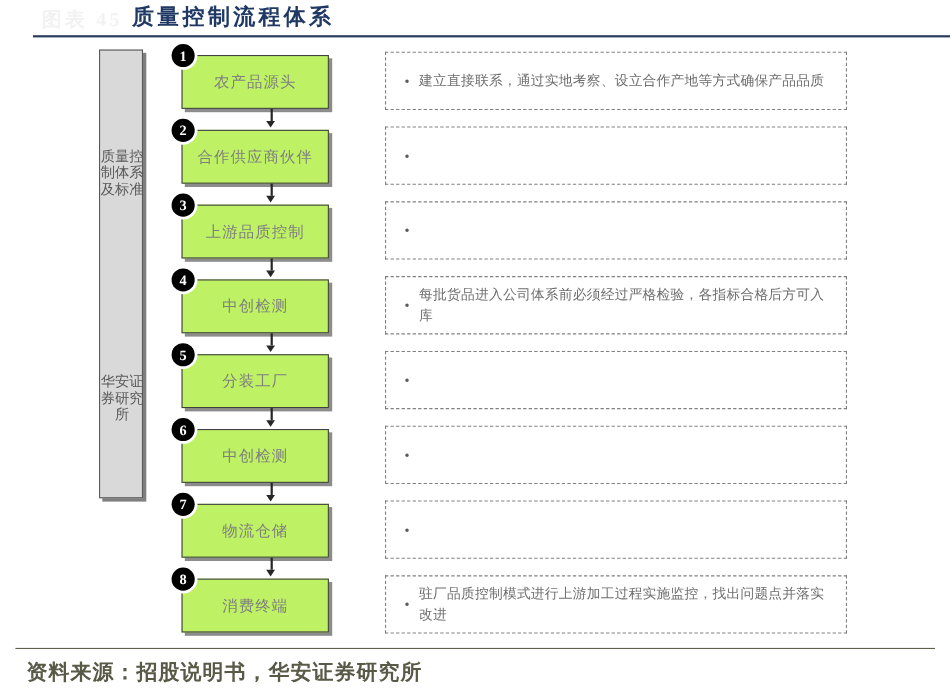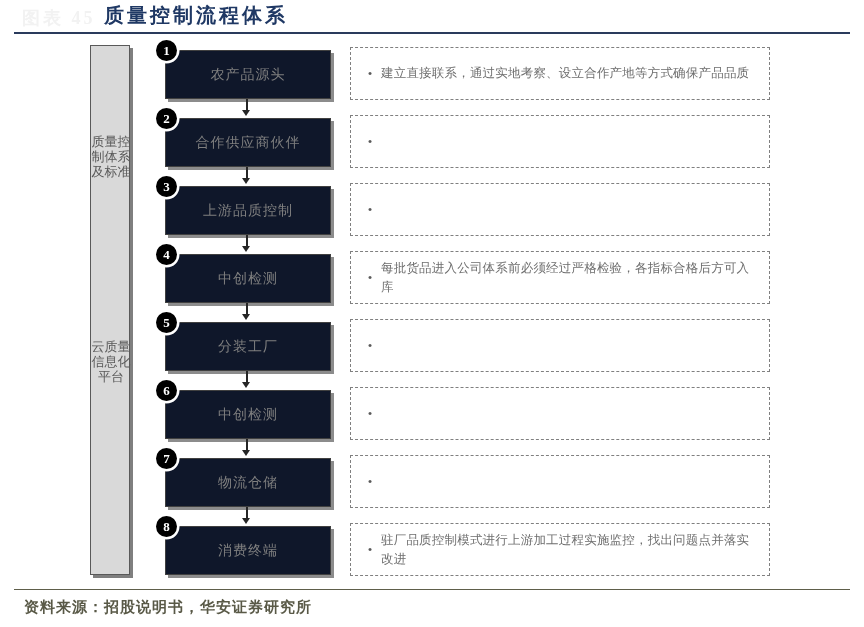--- a/index.html
+++ b/index.html
@@ -12,21 +12,21 @@
     width: 864px;
     height: 627px;
     font-family: "Liberation Serif", "DejaVu Serif", serif;
     position: relative;
     overflow: hidden;
   }
 
   
   #header {
     position: absolute;
-    left: 0;
+    left: 16px;
     top: 0;
     width: 840px;
     height: 35px;
   }
   #fig-label {
     position: absolute;
     left: 22px;
     top: 6px;
     font-size: 18px;
     font-weight: bold;
@@ -62,21 +62,21 @@
     width: 864px;
     height: 550px;
   }
 
   
   #side-bar {
     position: absolute;
     left: 90px;
     top: 10px;
     width: 40px;
-    height: 530px;
+    height: 408px;
     background: #d9d9d9;
     border: 1px solid #595959;
     box-shadow: 3px 3px 0 0 #7f7f7f;
     box-sizing: border-box;
   }
   .side-label {
     position: absolute;
     left: 0;
     width: 40px;
     text-align: center;
@@ -97,25 +97,25 @@
     left: 0;
     width: 864px;
     height: 67px;
   }
 
   
   .flow-box {
     position: absolute;
     left: 165px;
     top: 15px;
-    width: 166px;
+    width: 134px;
     height: 49px;
     border: 1.5px solid #404040;
     box-sizing: border-box;
-    background: #0f172a;
+    background: #bef264;
     box-shadow: 3px 3px 0 0 #8c8c8c;
     display: flex;
     align-items: center;
     justify-content: center;
   }
   .flow-box-label {
     font-size: 14px;
     color: #7f7f7f;
     font-family: "Liberation Serif", "DejaVu Serif", serif;
     letter-spacing: 1px;
@@ -203,42 +203,42 @@
     left: 14px;
     top: 589px;
     width: 836px;
     height: 0;
     border-top: 1.5px solid #5e5e4a;
   }
   #source-note {
     position: absolute;
     left: 24px;
     top: 598px;
-    font-size: 15px;
+    font-size: 19px;
     color: #595947;
     font-family: "Liberation Serif", "DejaVu Serif", serif;
     letter-spacing: 1px;
     font-weight: bold;
     white-space: nowrap;
   }
 </style>
 </head>
 <body>
 
 <div id="header">
   <div id="fig-label">图表 45</div>
   <div id="page-title">质量控制流程体系</div>
   <div id="title-rule"></div>
 </div>
 
 <div id="diagram">
 
   <div id="side-bar">
     <div class="side-label" id="side-label-1">质量控制体系及标准</div>
-    <div class="side-label" id="side-label-2">云质量信息化平台</div>
+    <div class="side-label" id="side-label-2">华安证券研究所</div>
   </div>
 
   <div class="stage" style="top:0px;">
     <div class="step-circle">1</div>
     <div class="flow-box">
       <span class="flow-box-label">农产品源头</span>
     </div>
     <div class="connector"></div>
     <div class="desc-box">
       <span class="desc-bullet">•</span>

